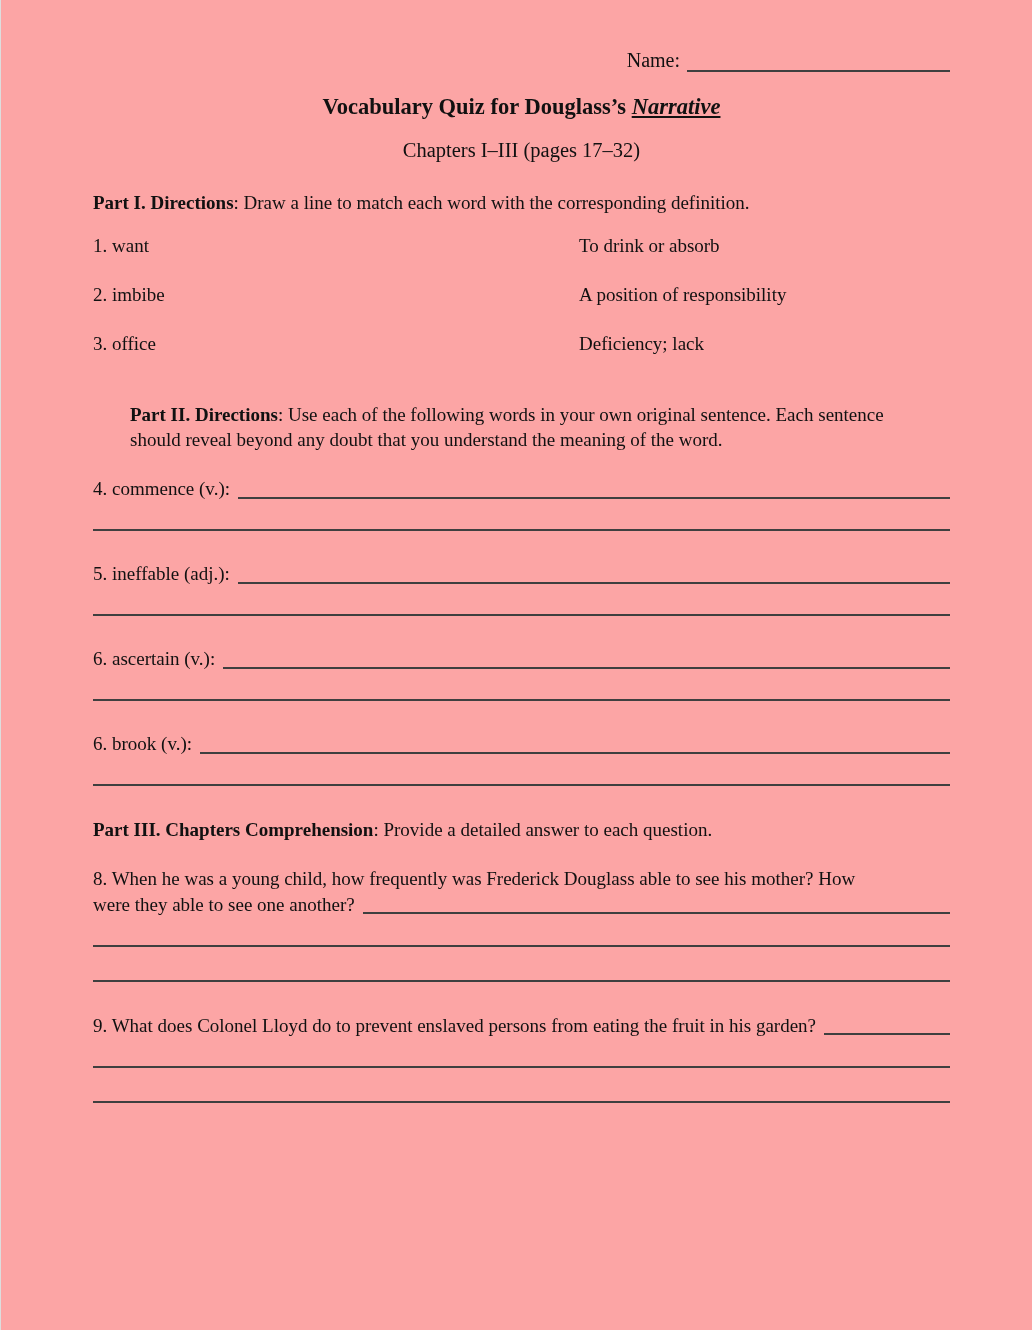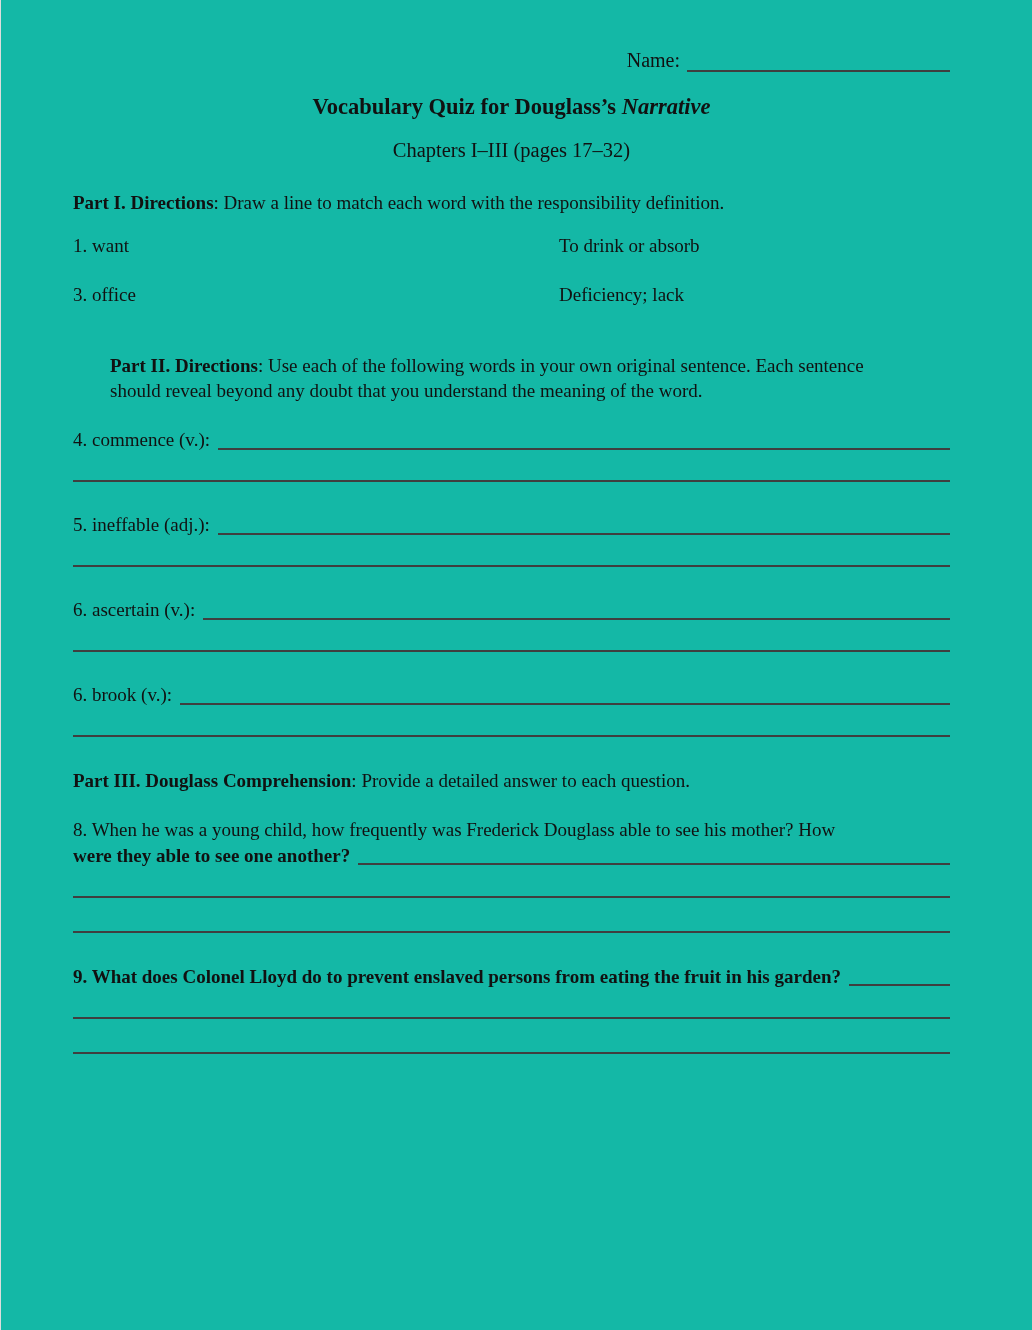--- a/index.html
+++ b/index.html
@@ -5,34 +5,34 @@
   html, body { margin: 0; padding: 0; background: #ffffff; }
   body {
     width: 1032px; height: 1330px;
     font-family: "Liberation Serif", serif;
     color: #111111;
     overflow: hidden;
   }
   .page {
     box-sizing: border-box;
     width: 1032px; height: 1330px;
-    background: #14b8a6;
+    background: #fca5a5;
     border-left: 1px solid #dddddd;
-    padding: 46px 82px 0 72px;
+    padding: 46px 82px 0 92px;
   }
   .nowrap { white-space: nowrap; }
 
   
   .name-row { display: flex; justify-content: flex-end; align-items: flex-end; height: 26px; font-size: 20px; }
   .blank { border-bottom: 2px solid #3f3f3f; }
   .name-blank { width: 263px; height: 22px; margin-left: 7px; }
 
   
   .title { margin: 20px 0 0 0; text-align: center; font-size: 22.5px; font-weight: bold; line-height: 29px; }
-  .title .t-italic { font-style: italic; font-weight: bold; }
+  .title .t-italic { font-style: italic; font-weight: bold; text-decoration: underline; }
   .subtitle { margin-top: 16px; text-align: center; font-size: 20.5px; line-height: 27px; }
 
   
   .para { font-size: 19px; line-height: 25px; }
   .para strong { font-weight: bold; }
   .part1-para { margin-top: 26px; }
   .part2-para { margin-top: 46px; margin-left: 37px; }
   .part3-para { margin-top: 22px; }
 
   
@@ -43,45 +43,49 @@
   .sentence-list { margin-top: 25px; }
   .sentence-item { margin-bottom: 31px; }
   .item-row { display: flex; font-size: 19px; line-height: 24px; }
   .fill { flex: 1 1 auto; border-bottom: 2px solid #3f3f3f; margin-left: 8px; margin-bottom: 2px; min-width: 0; }
   .blank-full { height: 0; border-bottom: 2px solid #3f3f3f; margin-top: 28px; }
 
   
   .q-block { margin-top: 31px; }
   .q-first { margin-top: 24px; }
   .q-line { font-size: 19px; line-height: 26px; }
-  .q-last { display: flex; font-weight: bold; }
+  .q-last { display: flex; }
   .q-last .fill { margin-bottom: 4px; }
   .answer-line { height: 0; border-bottom: 2px solid #3f3f3f; }
   .answer-1 { margin-top: 27px; }
   .answer-2 { margin-top: 33px; }
 </style>
 </head>
 <body>
 
 <div class="page">
 
   <div class="name-row">
     <span>Name:</span>
     <span class="blank name-blank"></span>
   </div>
 
   <h1 class="title"><span>Vocabulary Quiz for Douglass’s </span><span class="t-italic">Narrative</span></h1>
   <div class="subtitle">Chapters I–III (pages 17–32)</div>
 
-  <p class="para part1-para"><strong>Part I. Directions</strong><span>: Draw a line to match each word with the responsibility definition.</span></p>
+  <p class="para part1-para"><strong>Part I. Directions</strong><span>: Draw a line to match each word with the corresponding definition.</span></p>
 
   <div class="match-list">
     <div class="match-row">
       <span>1. want</span>
       <span>To drink or absorb</span>
+    </div>
+    <div class="match-row">
+      <span>2. imbibe</span>
+      <span>A position of responsibility</span>
     </div>
     <div class="match-row">
       <span>3. office</span>
       <span>Deficiency; lack</span>
     </div>
   </div>
 
   <div class="para part2-para">
     <div class="nowrap"><strong>Part II. Directions</strong><span>: Use each of the following words in your own original sentence.  Each sentence</span></div>
     <div>should reveal beyond any doubt that you understand the meaning of the word.</div>
@@ -116,21 +120,21 @@
     <div class="sentence-item">
       <div class="item-row">
         <span class="nowrap">6. brook (v.):</span>
         <span class="fill"></span>
       </div>
       <div class="blank-full"></div>
     </div>
 
   </div>
 
-  <p class="para part3-para"><strong>Part III. Douglass Comprehension</strong><span>: Provide a detailed answer to each question.</span></p>
+  <p class="para part3-para"><strong>Part III. Chapters Comprehension</strong><span>: Provide a detailed answer to each question.</span></p>
 
   <div class="q-block q-first">
     <div class="q-line nowrap">8. When he was a young child, how frequently was Frederick Douglass able to see his mother?  How</div>
     <div class="q-line q-last">
       <span class="nowrap">were they able to see one another?</span>
       <span class="fill"></span>
     </div>
     <div class="answer-line answer-1"></div>
     <div class="answer-line answer-2"></div>
   </div>

